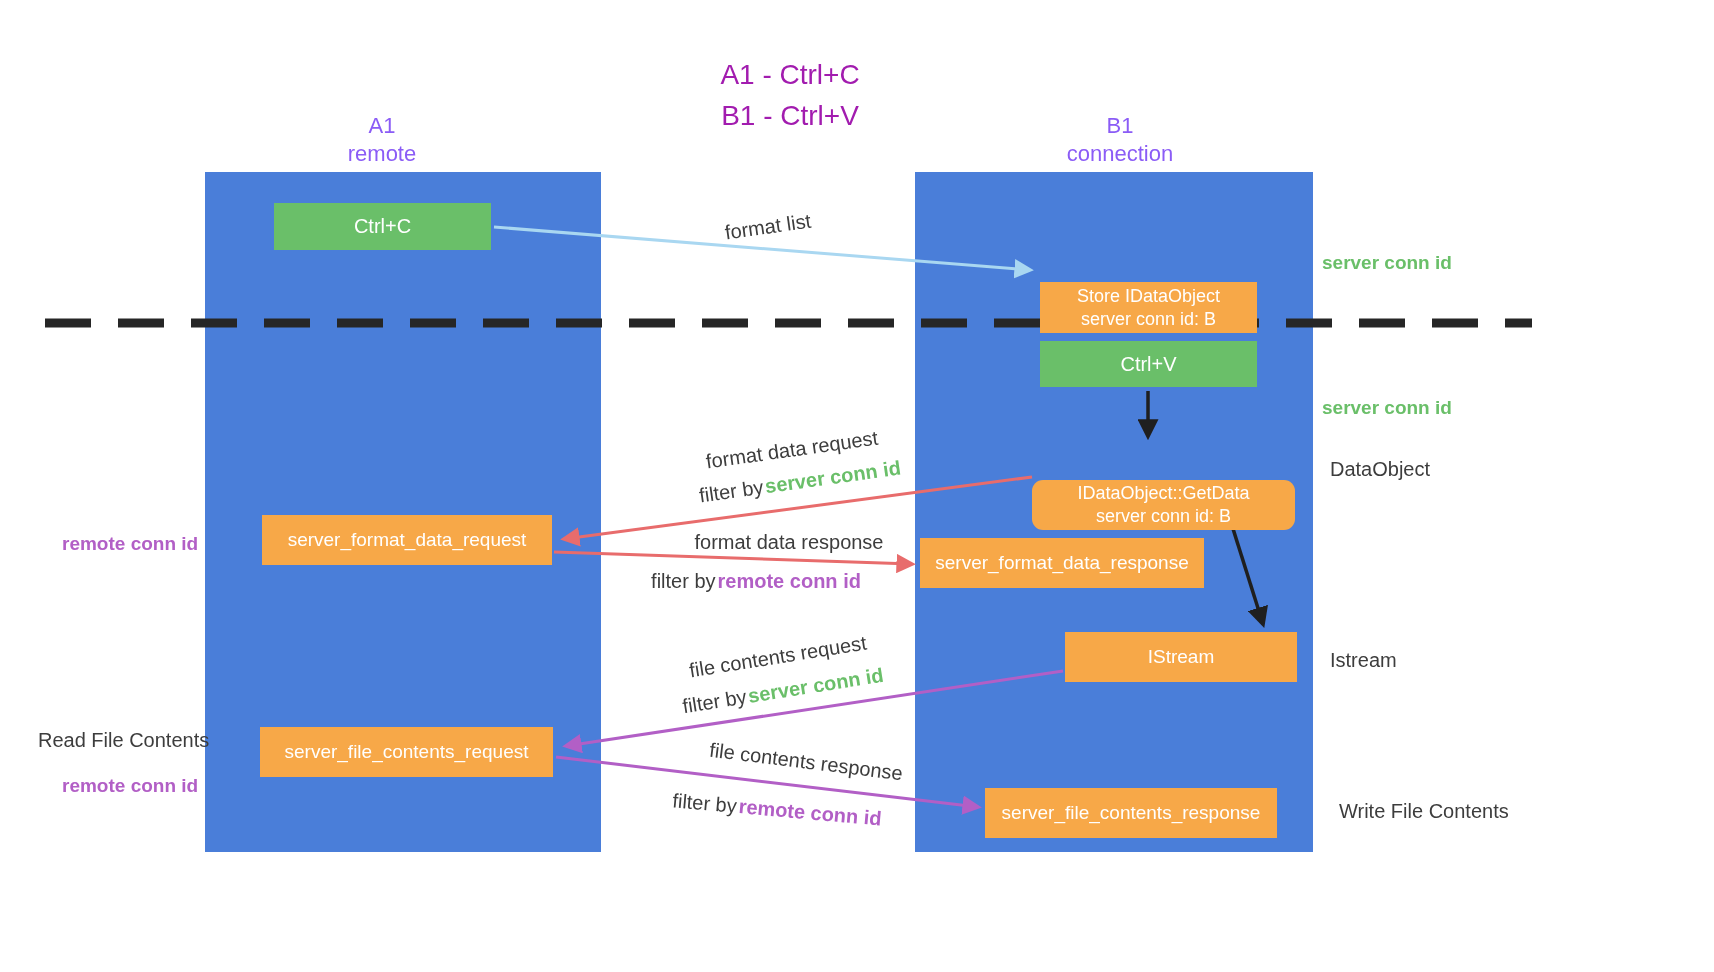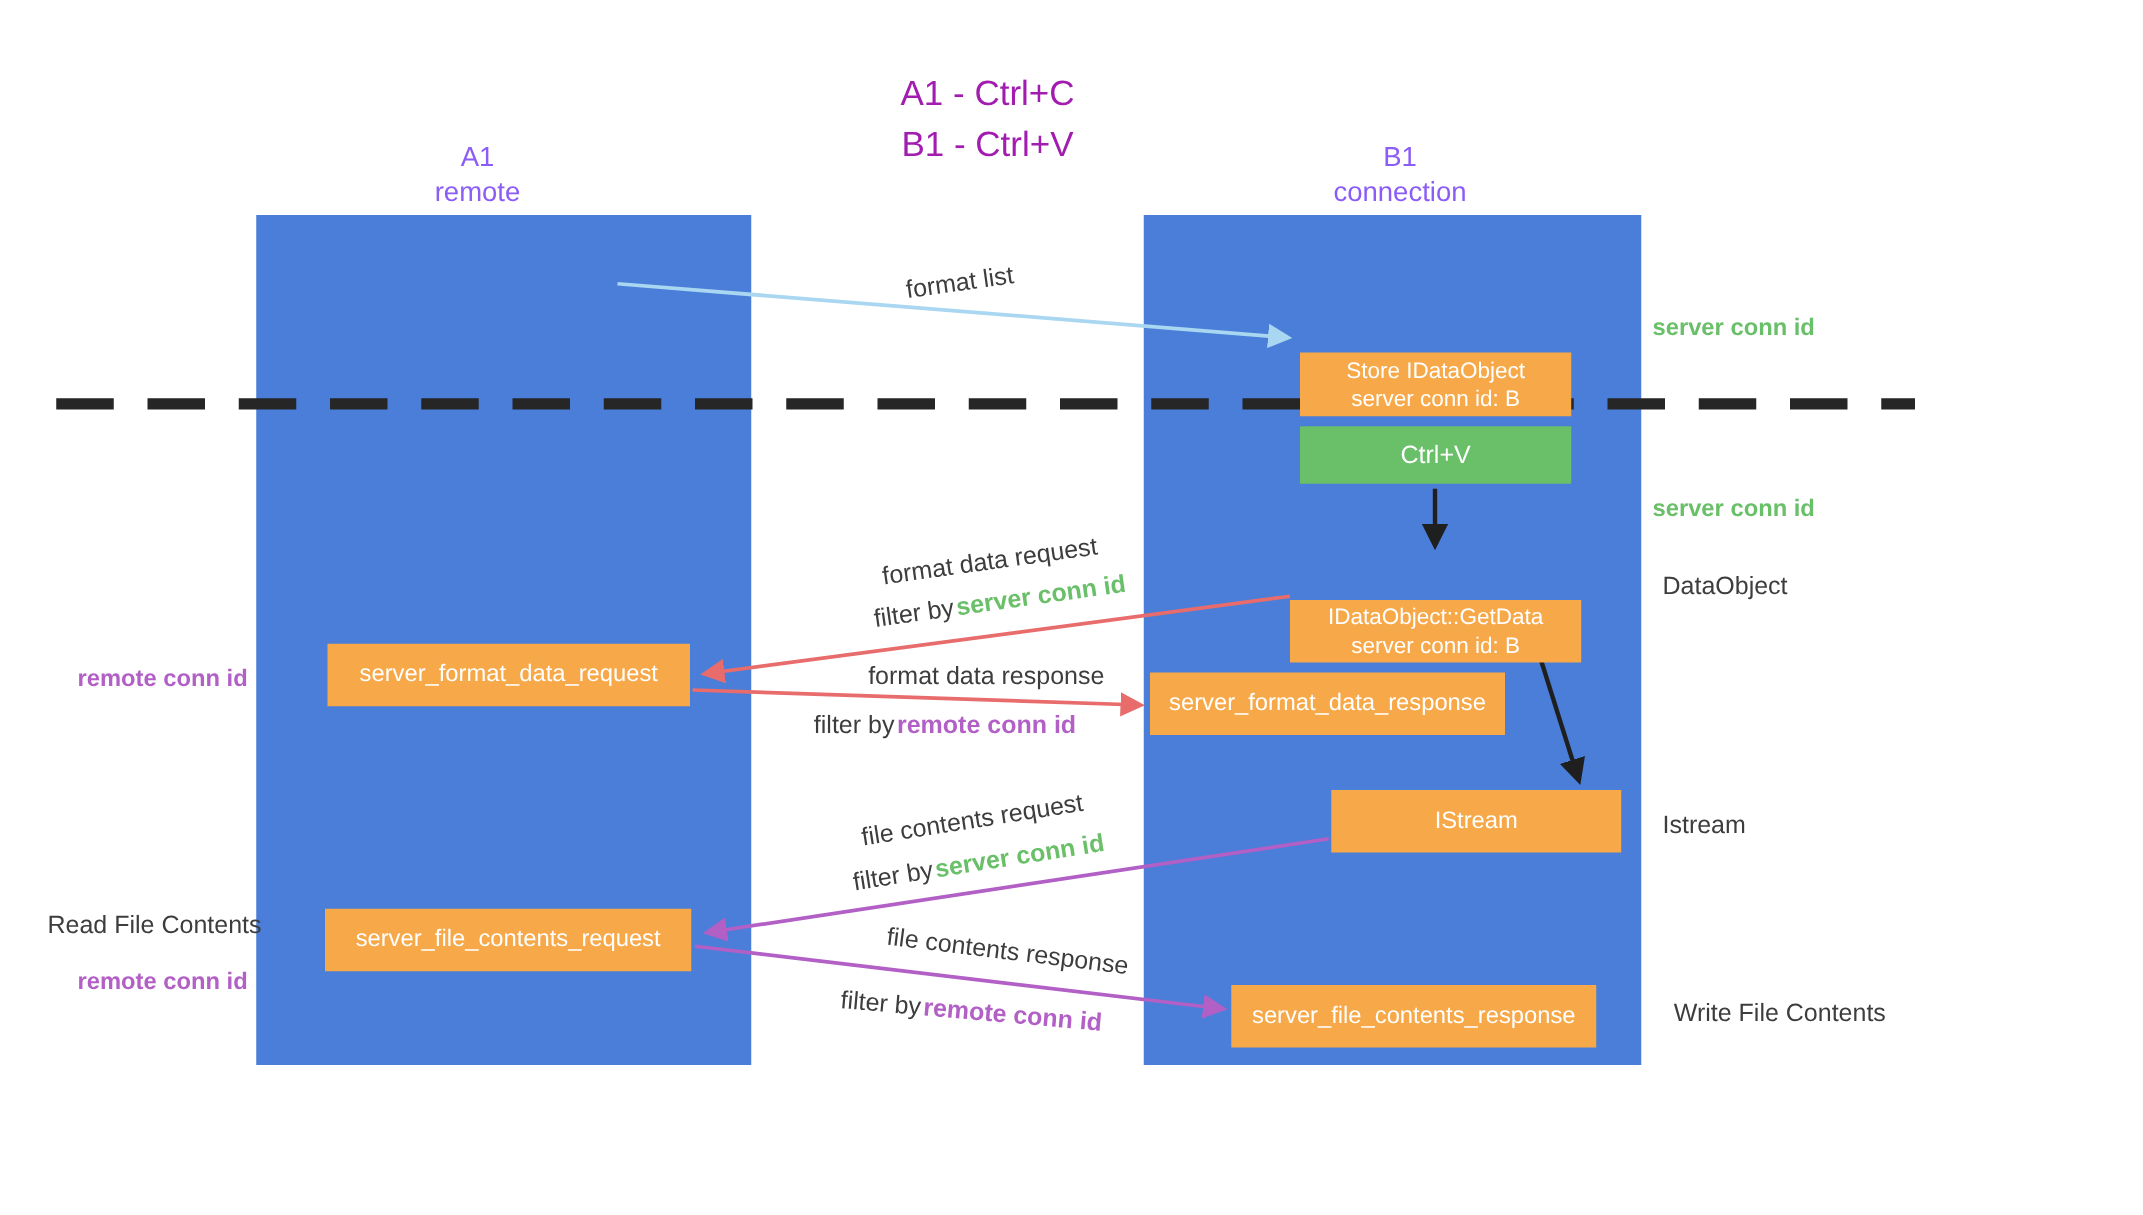--- a/index.html
+++ b/index.html
@@ -125,29 +125,30 @@
 
     <line x1="494" y1="227" x2="1030" y2="270" stroke="#a9d7f1" stroke-width="3" marker-end="url(#m-blue)"></line>
     <line x1="1148" y1="391" x2="1148" y2="436" stroke="#1f1f1f" stroke-width="3.5" marker-end="url(#m-black)"></line>
     <line x1="1032" y1="477" x2="564" y2="539" stroke="#e86c6c" stroke-width="3" marker-end="url(#m-red)"></line>
     <line x1="554" y1="552" x2="912" y2="564" stroke="#e86c6c" stroke-width="3" marker-end="url(#m-red)"></line>
     <line x1="1223" y1="497" x2="1263" y2="624" stroke="#1f1f1f" stroke-width="3.5" marker-end="url(#m-black)"></line>
     <line x1="1063" y1="671" x2="566" y2="746" stroke="#b25fc6" stroke-width="3" marker-end="url(#m-purple)"></line>
     <line x1="556" y1="757" x2="978" y2="807" stroke="#b25fc6" stroke-width="3" marker-end="url(#m-purple)"></line>
   </svg>
 
+  <div class="node green" style="left:274px; top:203px; width:217px; height:47px;">Ctrl+C</div>
 
   <div class="node orange two-line" style="left:1040px; top:246px; width:217px; height:51px;">
     <div>Store IDataObject</div>
     <div>server conn id: B</div>
   </div>
 
   <div class="node green" style="left:1040px; top:341px; width:217px; height:46px;">Ctrl+V</div>
 
-  <div class="node orange two-line" style="left:1032px; top:444px; width:233px; height:50px;">
+  <div class="node orange two-line" style="left:1032px; top:444px; width:263px; height:50px;border-radius:11px;">
     <div>IDataObject::GetData</div>
     <div>server conn id: B</div>
   </div>
 
   <div class="node orange" style="left:262px; top:515px; width:290px; height:50px;">server_format_data_request</div>
 
   <div class="node orange" style="left:920px; top:538px; width:284px; height:50px;">server_format_data_response</div>
 
   <div class="node orange" style="left:1065px; top:632px; width:232px; height:50px;">IStream</div>
 

